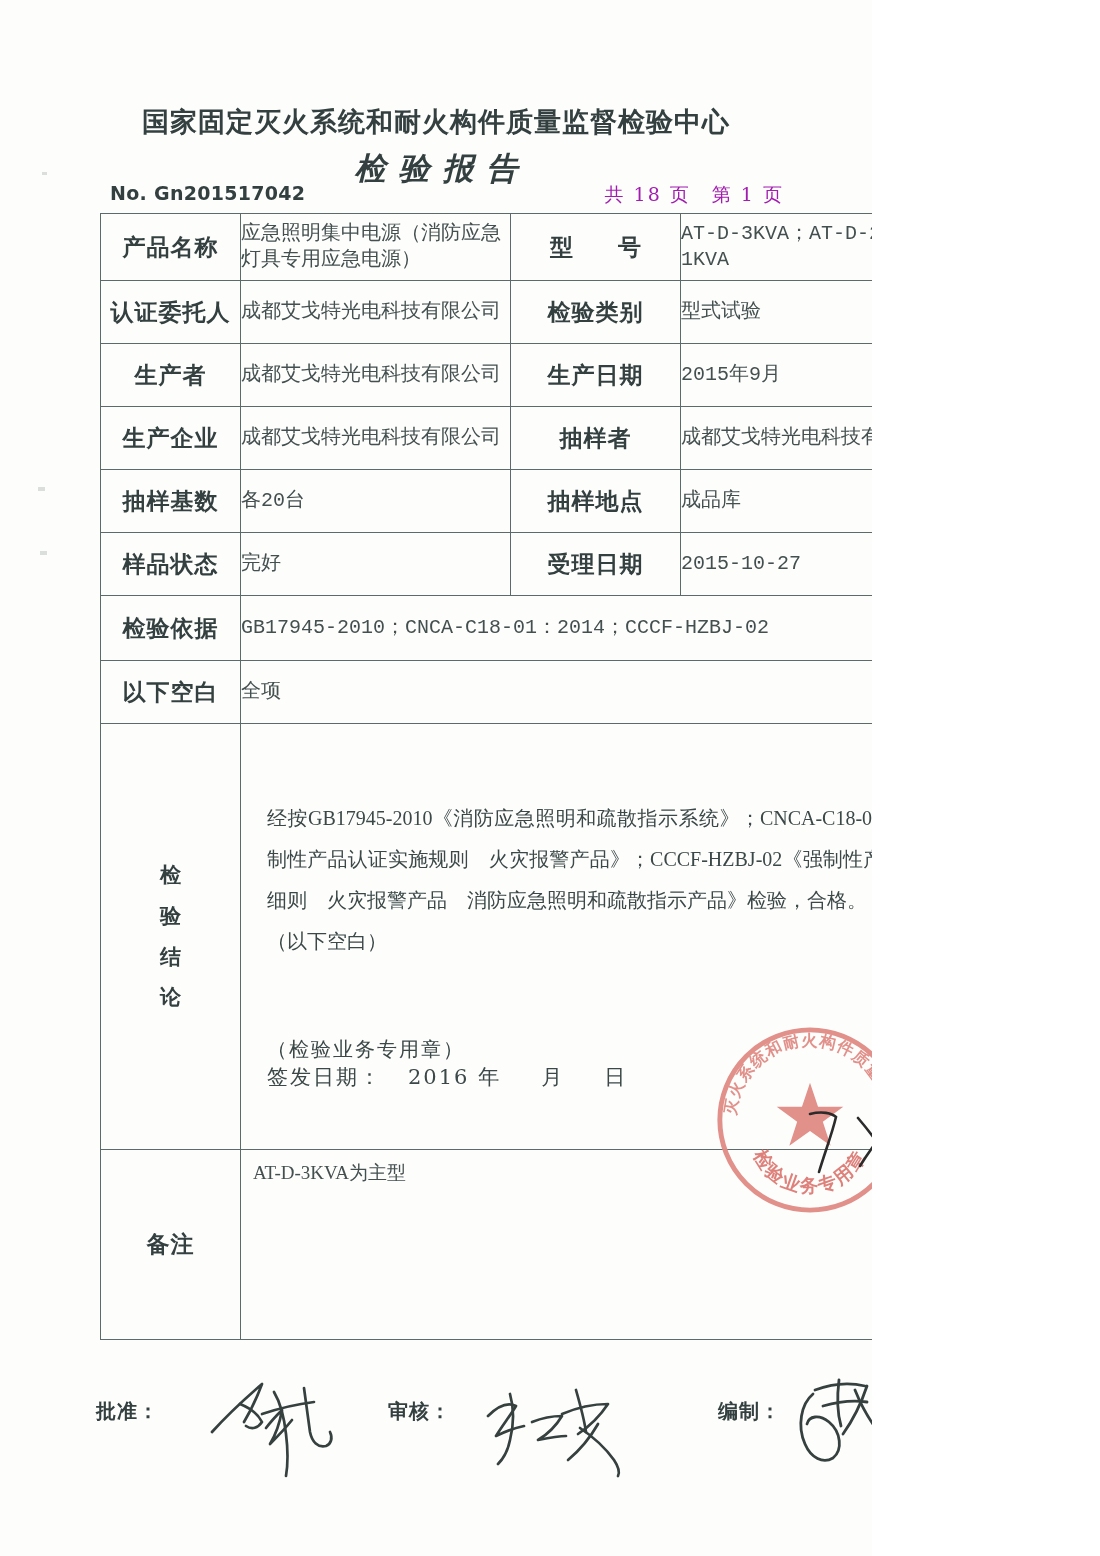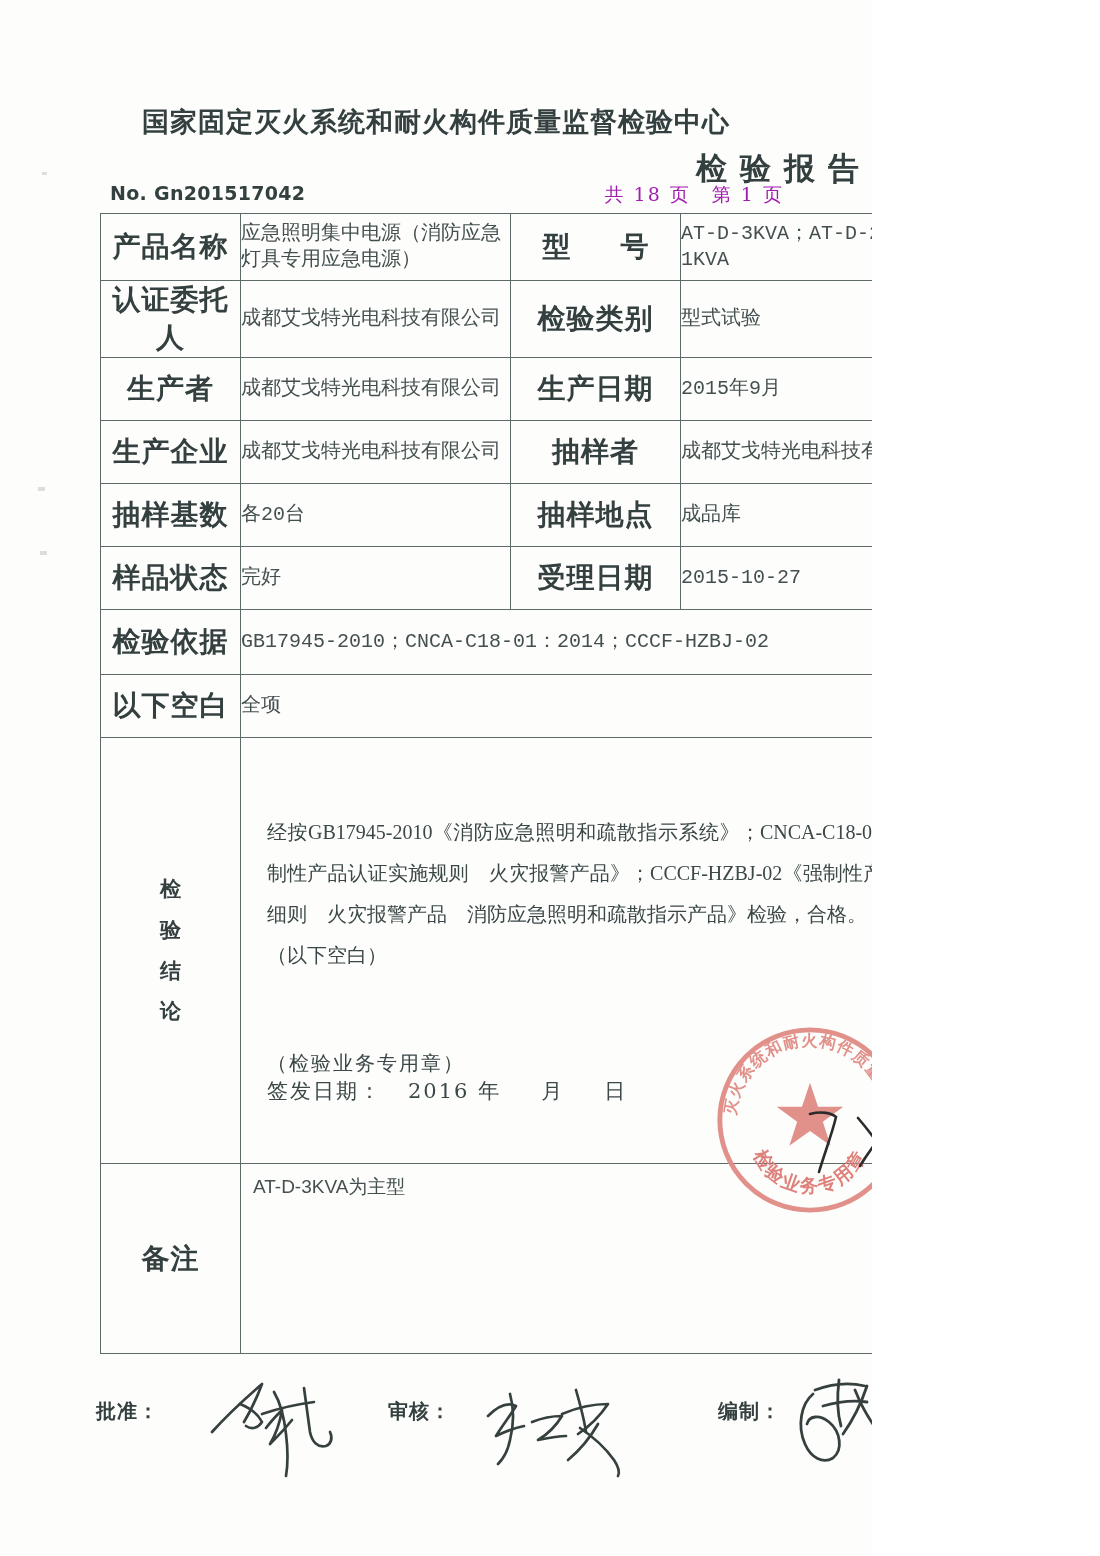--- a/index.html
+++ b/index.html
@@ -27,26 +27,27 @@
     text-align: center;
     font-size: 27px;
     font-weight: bold;
     letter-spacing: 1px;
     color: #33403f;
   }
   .report-title {
     position: absolute;
     left: 0; right: 0;
     top: 148px;
-    text-align: right;
+    text-align: center;
     font-size: 31px;
     font-weight: bold;
     letter-spacing: 13px;
     text-indent: 13px;
     color: #33403f;
+    font-style: italic;
   }
   .doc-no {
     position: absolute;
     left: 110px;
     top: 182px;
     font-size: 19px;
     font-weight: bold;
     letter-spacing: 0.3px;
     color: #33403f;
   }
@@ -69,21 +70,21 @@
     border-collapse: collapse;
     table-layout: fixed;
   }
   .tbl td {
     border: 1.5px solid #5c6b6a;
     padding: 0;
     vertical-align: middle;
   }
   .lbl {
     text-align: center;
-    font-size: 28px;
+    font-size: 23px;
     font-weight: bold;
     color: #33403f;
     letter-spacing: 1px;
     padding: 4px 2px;
   }
   .lbl.wide-sp { letter-spacing: 11px; text-indent: 11px; }
   .val {
     font-size: 20px;
     color: #44504f;
     font-family: Liberation Mono, monospace;
@@ -139,21 +140,21 @@
   }
   .issue-date .gap { display: inline-block; width: 40px; }
   .issue-date .gap-s { display: inline-block; width: 26px; }
 
   
   .remark-cell {
     vertical-align: top !important;
     padding: 10px 4px 4px 12px !important;
     font-size: 19px;
     color: #44504f;
-    font-family: Liberation Sans, sans-serif;
+    font-family: Liberation Serif, serif;
     height: 175px;
   }
 
   
   .foot {
     position: absolute;
     left: 88px;
     top: 1392px;
     width: 910px;
     height: 90px;

